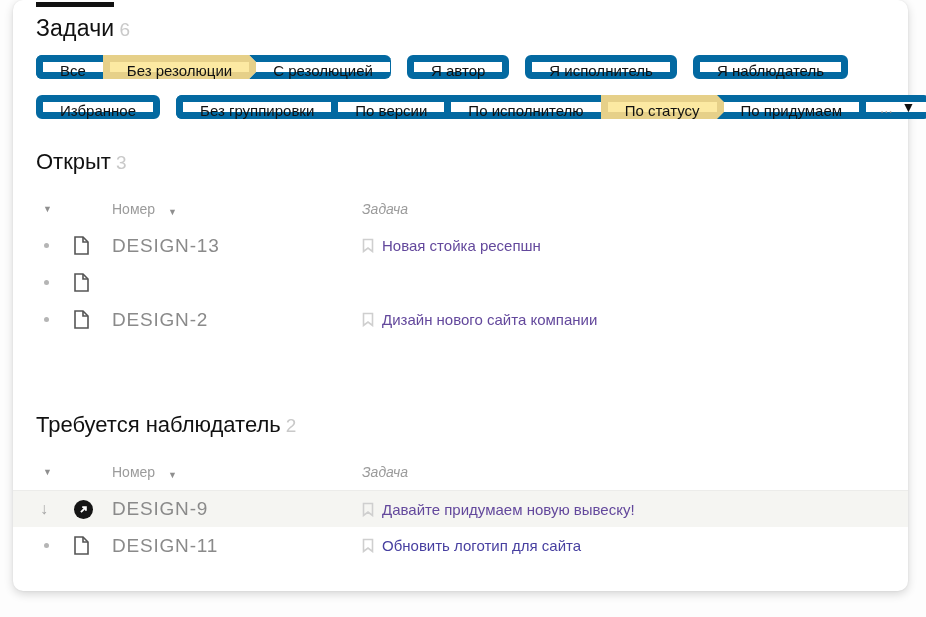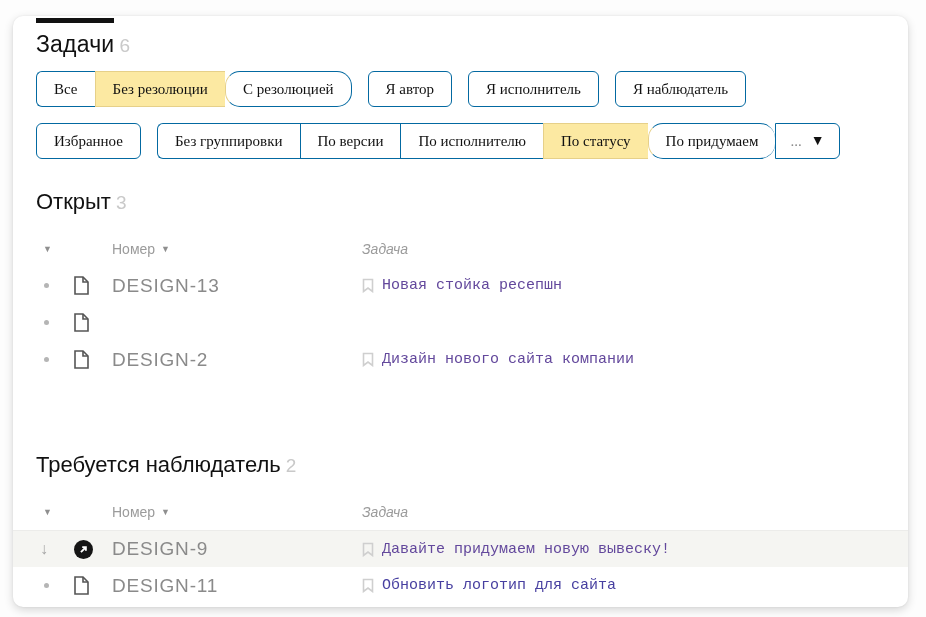--- a/index.html
+++ b/index.html
@@ -1,63 +1,63 @@
 <!DOCTYPE html>
 <html style="--yellow: #fce9a2; --highlight: #f5f5f2; --purple: #63489c; --indigo: #473fa0;"><head>
 <meta charset="utf-8">
 <style>
   * { margin:0; padding:0; box-sizing:border-box; }
   html,body { width:926px; height:617px; background:#fdfdfd; font-family:"Liberation Sans", sans-serif; overflow:hidden; }
   .card {
-    position:absolute; left:13px; top:16px; width:895px; height:591px;
+    position:absolute; left:13px; top:0; width:895px; height:591px;
     background:#fff; border-radius:10px; padding:0 23px 10px 23px;
     box-shadow:0 3px 10px rgba(0,0,0,.16), 0 0 2px rgba(0,0,0,.08);
   }
   .tab-indicator { position:absolute; left:23px; top:2px; width:78px; height:5px; background:#111; }
   h1.page-title { padding-top:15px; font-size:23px; font-weight:400; color:#111; letter-spacing:.2px; }
   .count { color:#c9c9c9; font-size:19px; font-weight:400; margin-left:5px; }
   h2.section-title { font-size:22px; font-weight:400; color:#111; }
 
   .filter-row { display:flex; align-items:center; margin-top:16px; }
   .filter-row.first { margin-top:13px; }
   .btn, .seg {
-    height:36px; background:#fff; border:1px solid #0369a1; font-family:Liberation Serif, serif;
+    height:24px; background:#fff; border:7px solid #0369a1; font-family:Liberation Sans, sans-serif;
     font-size:15px; color:#111; padding:0 17px; cursor:pointer; white-space:nowrap;
   }
   .btn { border-radius:6px; margin-right:16px; }
   .btn-group { display:flex; margin-right:16px; }
   .btn-group .seg { border-right-width:0; }
   .btn-group .seg:first-child { border-radius:6px 0 0 6px; }
   .btn-group .seg:last-child { border-radius:0 6px 6px 0; border-right-width:1px; }
   .seg.selected { background:var(--yellow); border-color:#e6d089; }
-  .seg.selected + .seg { border-left-color:#e6d089;border-radius:15px; }
+  .seg.selected + .seg { border-left-color:#e6d089; }
   .seg.more { color:#8a8a8a; display:flex; align-items:center; gap:9px; padding:0 14px; }
   .seg.more .dd-caret { color:#111; font-size:14px; }
 
   .section-open { margin-top:30px; }
   .section-info { margin-top:74px; }
 
   .grid-head, .row {
     display:grid; grid-template-columns:38px 38px 250px 1fr; align-items:center;
   }
   .grid-head { margin-top:24px; height:20px; color:#9b9b9b; font-size:14px; }
   .grid-head .sort-caret { font-size:9px; color:#8f8f8f; padding-left:7px; }
-  .grid-head .col-number { grid-column:3; display:flex; align-items:center; gap:6px; }
+  .grid-head .col-number { grid-column:3; display:flex; align-items:flex-end; gap:13px; }
   .grid-head .col-number .sort-caret { padding-left:0; }
   .grid-head .col-task { grid-column:4;font-style:italic; }
 
   .rows { margin-top:8px; }
   .row { min-height:37px; padding:3px 0; }
   .row.highlight { background:var(--highlight); border-top:1px solid #ececea; margin:0 -23px; padding:3px 23px; grid-template-columns:38px 38px 250px 1fr; }
   .cell-dot { display:flex; justify-content:flex-start; padding-left:8px; }
   .dot { width:5px; height:5px; border-radius:50%; background:#b5b5b5; }
   .down-arrow { color:#a6a6a6; font-size:16px; line-height:1; padding-left:4px; }
   .cell-icon { display:flex; align-items:center; }
   .key { color:#8a8a8a; font-size:19px; letter-spacing:.8px; }
-  .task-cell { font-size:15px;font-family:Liberation Mono, monospace; }
+  .task-cell { font-size:15px; }
   .task-line { display:flex; align-items:center; gap:8px; }
   .parent-line { color:#8f8f8f; font-size:13.5px; margin-bottom:3px; }
   a.task-link { color:var(--purple); text-decoration:none; }
   a.task-link.alt { color:var(--indigo); }
   .circle-icon { width:19px; height:19px; border-radius:50%; background:#151515; display:flex; align-items:center; justify-content:center; }
 </style>
 </head>
 <body>
 
 <div class="card">

